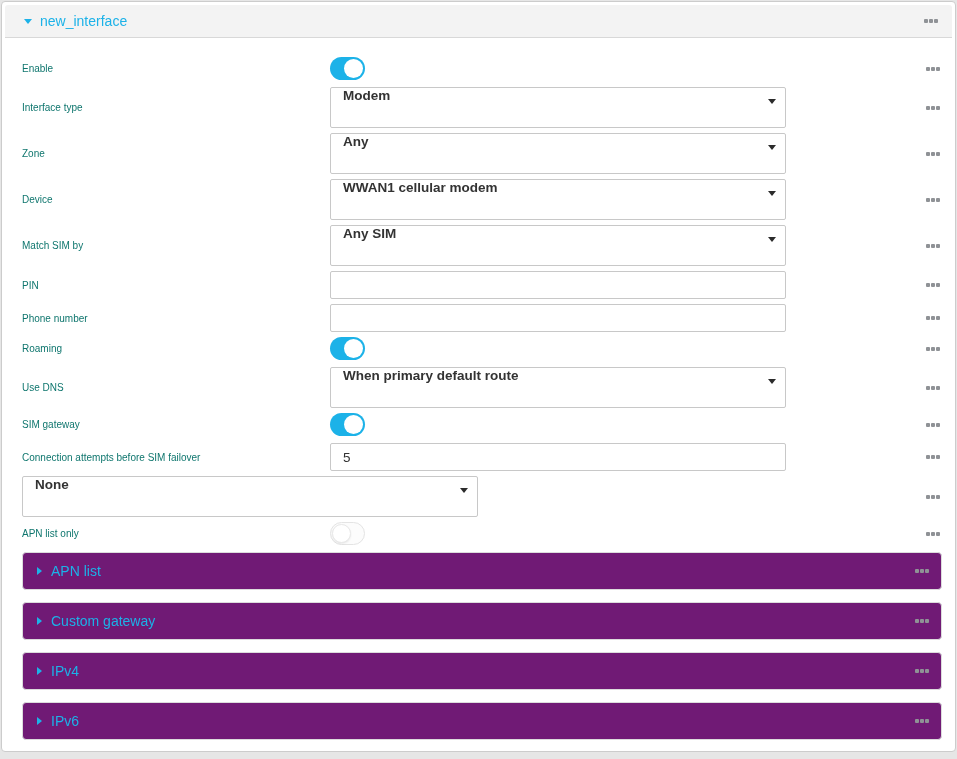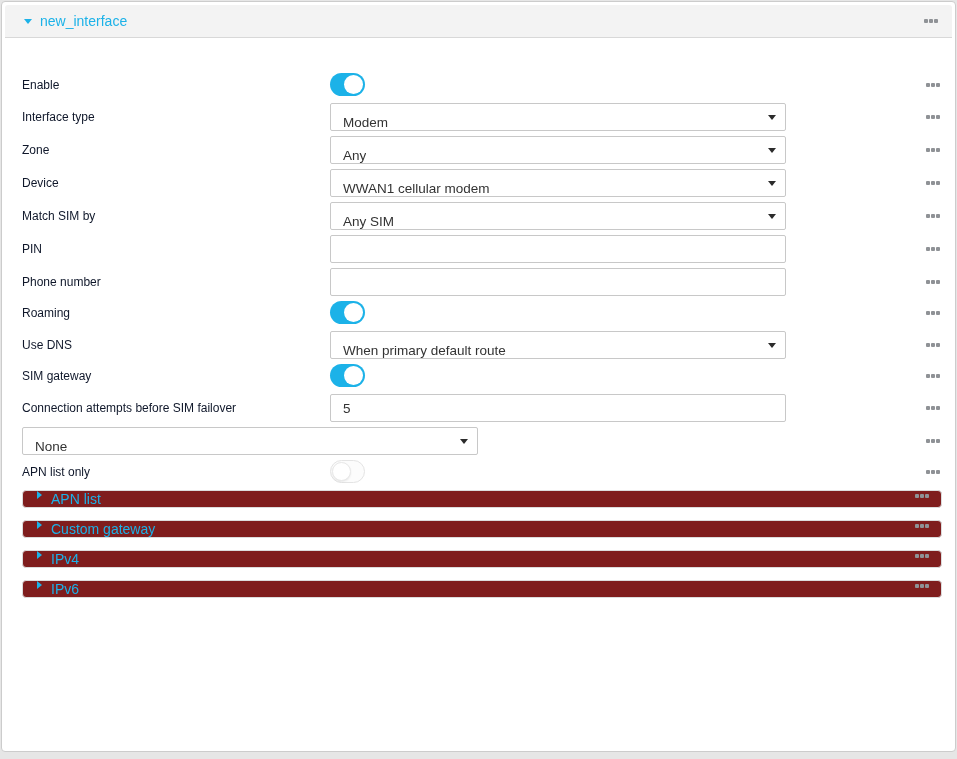--- a/index.html
+++ b/index.html
@@ -16,21 +16,21 @@
   }
   .panel{
     margin:1px 1px 0 1px;
     width:955px;height:751px;
     background:#ffffff;
     border:1px solid var(--border);
     border-radius:4px;
     overflow:hidden;
   }
   .panel-header{
-    margin:3px 3px 16px 3px;
+    margin:3px 3px 0 3px;
     height:33px;
     background:#f3f3f3;
     border-bottom:1px solid #d8d8d8;
     border-radius:3px 3px 0 0;
     display:flex;align-items:center;
     padding:0 14px 0 19px;
     cursor:pointer;
   }
   .panel-title{
     color:var(--accent);
@@ -64,22 +64,22 @@
     padding:19px 13px 0 20px;
   }
   .row{
     display:flex;
     align-items:center;
   }
   .row.row-box{margin-bottom:5px;}
   .row.row-toggle{margin-bottom:7px;}
   .lbl{
     flex:0 0 308px;
-    font-size:12px;
-    color:#0f172a;
+    font-size:10px;
+    color:#0f766e;
     padding-right:10px;
   }
   .ctrl{flex:0 0 456px;display:flex;align-items:center;}
   .row .ellipsis{margin-right:2px;}
   
   .toggle{
     position:relative;
     width:35px;height:23px;
     border-radius:12px;
     cursor:pointer;
@@ -97,27 +97,28 @@
   .toggle.off .knob{
     position:absolute;top:1px;left:1px;
     width:19px;height:19px;border-radius:50%;
     background:#ffffff;
     border:1px solid #e8e8e8;
     box-shadow:0 1px 2px rgba(0,0,0,0.08);
   }
   
   .selectbox{
     position:relative;
-    width:456px;height:28px;
+    width:456px;height:41px;
     background:#ffffff;
     border:1px solid #c8c8c8;
     border-radius:2px;
-    display:flex;align-items:flex-end;
+    display:flex;align-items:flex-start;
     padding:0 24px 0 12px;
     cursor:pointer;
+    font-weight:bold;
   }
   .sel-text{
     font-size:13.5px;color:#333333;
     white-space:nowrap;overflow:hidden;
   }
   .sel-caret{
     position:absolute;right:9px;top:11px;
     width:0;height:0;
     border-left:4px solid transparent;
     border-right:4px solid transparent;
@@ -130,26 +131,26 @@
     border:1px solid #c8c8c8;
     border-radius:2px;
     padding:0 12px;
     font-family:"Liberation Sans", sans-serif;
     font-size:13.5px;color:#333333;
     outline:none;
   }
   
   .sections{padding:0 13px 0 20px;}
   .section-bar{
-    height:18px;
+    height:38px;
     margin-bottom:12px;
-    background:#7f1d1d;
+    background:#701a75;
     border:1px solid #dcdcdc;
     border-radius:4px;
-    display:flex;
+    display:flex;align-items:center;
     padding:0 12px 0 14px;
     cursor:pointer;
   }
   .section-label{
     color:var(--accent);
     font-size:14px;
     margin-left:9px;
   }
 </style>
 </head>

